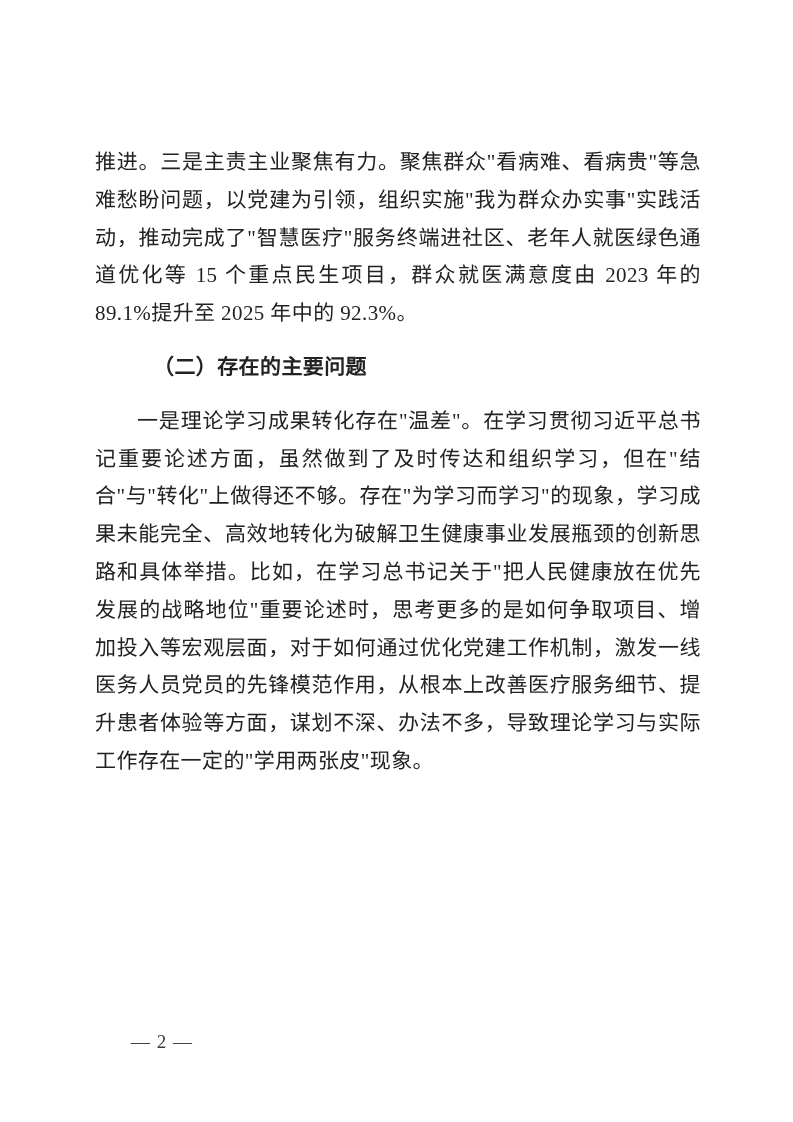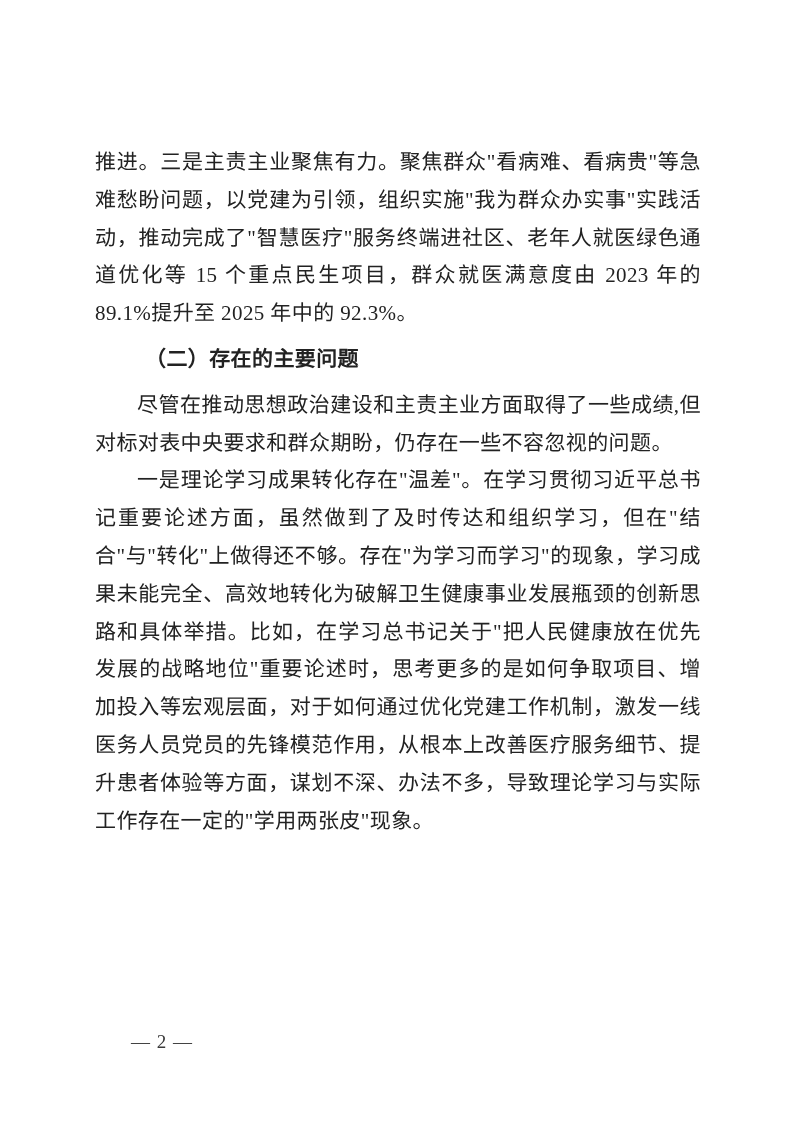--- a/index.html
+++ b/index.html
@@ -29,21 +29,21 @@
   }
   .para {
     margin: 0;
     padding: 0;
     text-indent: 2em;
   }
   .para.continued {
     text-indent: 0;
   }
   .section-heading {
-    margin: 8px;
+    margin: 16px;
     padding: 0;
     text-indent: 2em;
     font-weight: bold;
     
   }
   .footer {
     position: absolute;
     left: 131px;
     top: 1031px;
     font-size: 19px;
@@ -52,17 +52,16 @@
     font-family: "Liberation Serif", "DejaVu Serif", serif;
   }
 </style>
 </head>
 <body>
 
 <div class="page">
   <div class="content">
     <p class="para continued">推进。三是主责主业聚焦有力。聚焦群众"看病难、看病贵"等急难愁盼问题，以党建为引领，组织实施"我为群众办实事"实践活动，推动完成了"智慧医疗"服务终端进社区、老年人就医绿色通道优化等 15 个重点民生项目，群众就医满意度由 2023 年的 89.1%提升至 2025 年中的 92.3%。</p>
     <p class="section-heading">（二）存在的主要问题</p>
-    <p class="para">尽管在推动思想政治建设和主责主业方面取得了一些成绩,但对标对表中央要求和群众期盼，仍存在一些不容忽视的问题。</p>
     <p class="para">一是理论学习成果转化存在"温差"。在学习贯彻习近平总书记重要论述方面，虽然做到了及时传达和组织学习，但在"结合"与"转化"上做得还不够。存在"为学习而学习"的现象，学习成果未能完全、高效地转化为破解卫生健康事业发展瓶颈的创新思路和具体举措。比如，在学习总书记关于"把人民健康放在优先发展的战略地位"重要论述时，思考更多的是如何争取项目、增加投入等宏观层面，对于如何通过优化党建工作机制，激发一线医务人员党员的先锋模范作用，从根本上改善医疗服务细节、提升患者体验等方面，谋划不深、办法不多，导致理论学习与实际工作存在一定的"学用两张皮"现象。</p>
   </div>
   <div class="footer">— 2 —</div>
 </div>
 
 </body></html>

